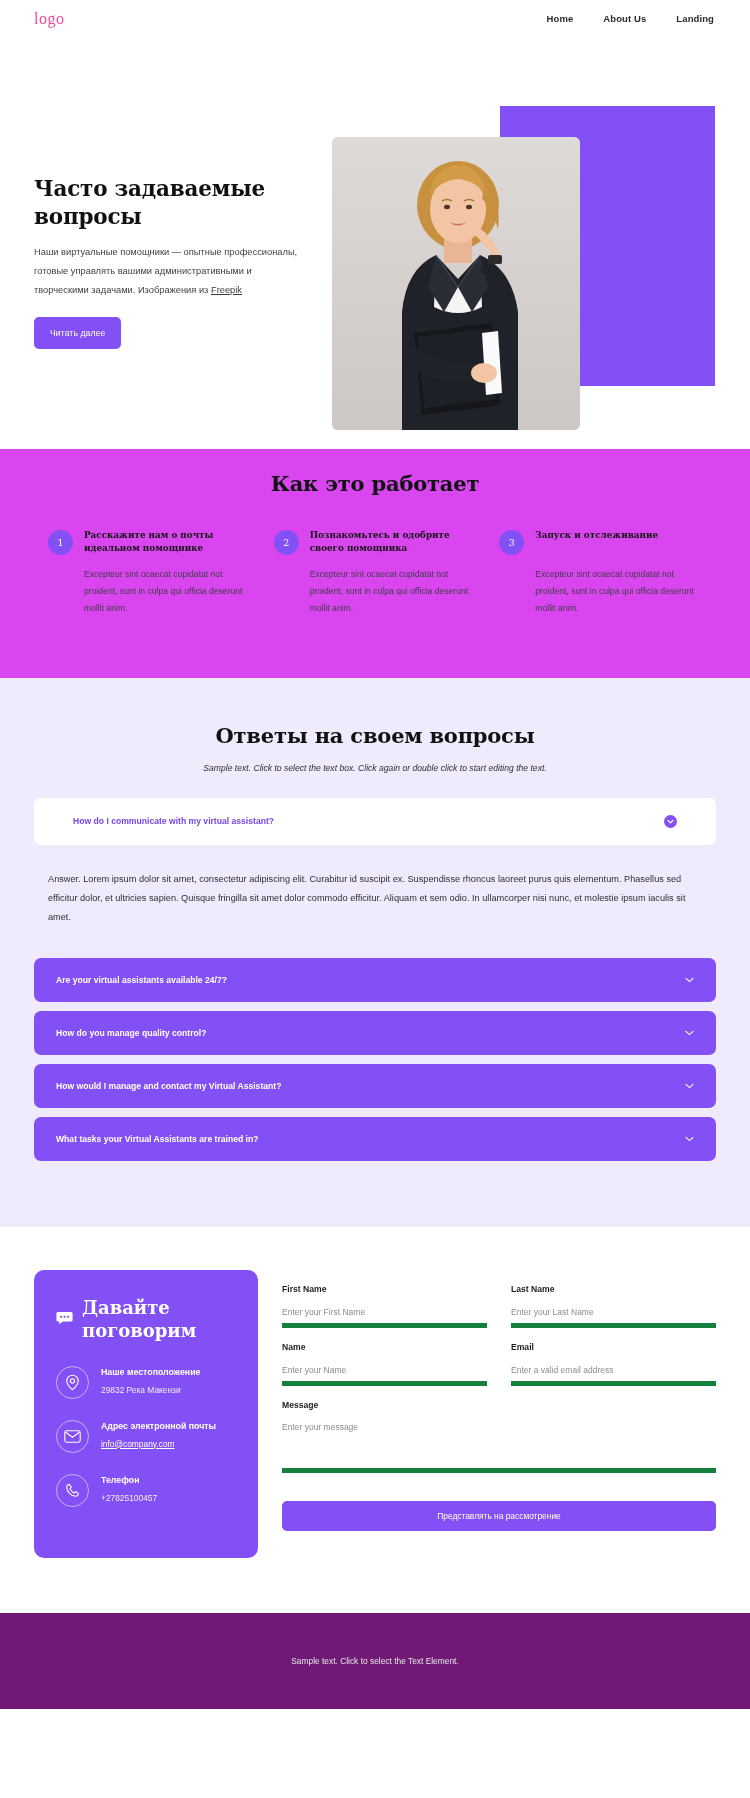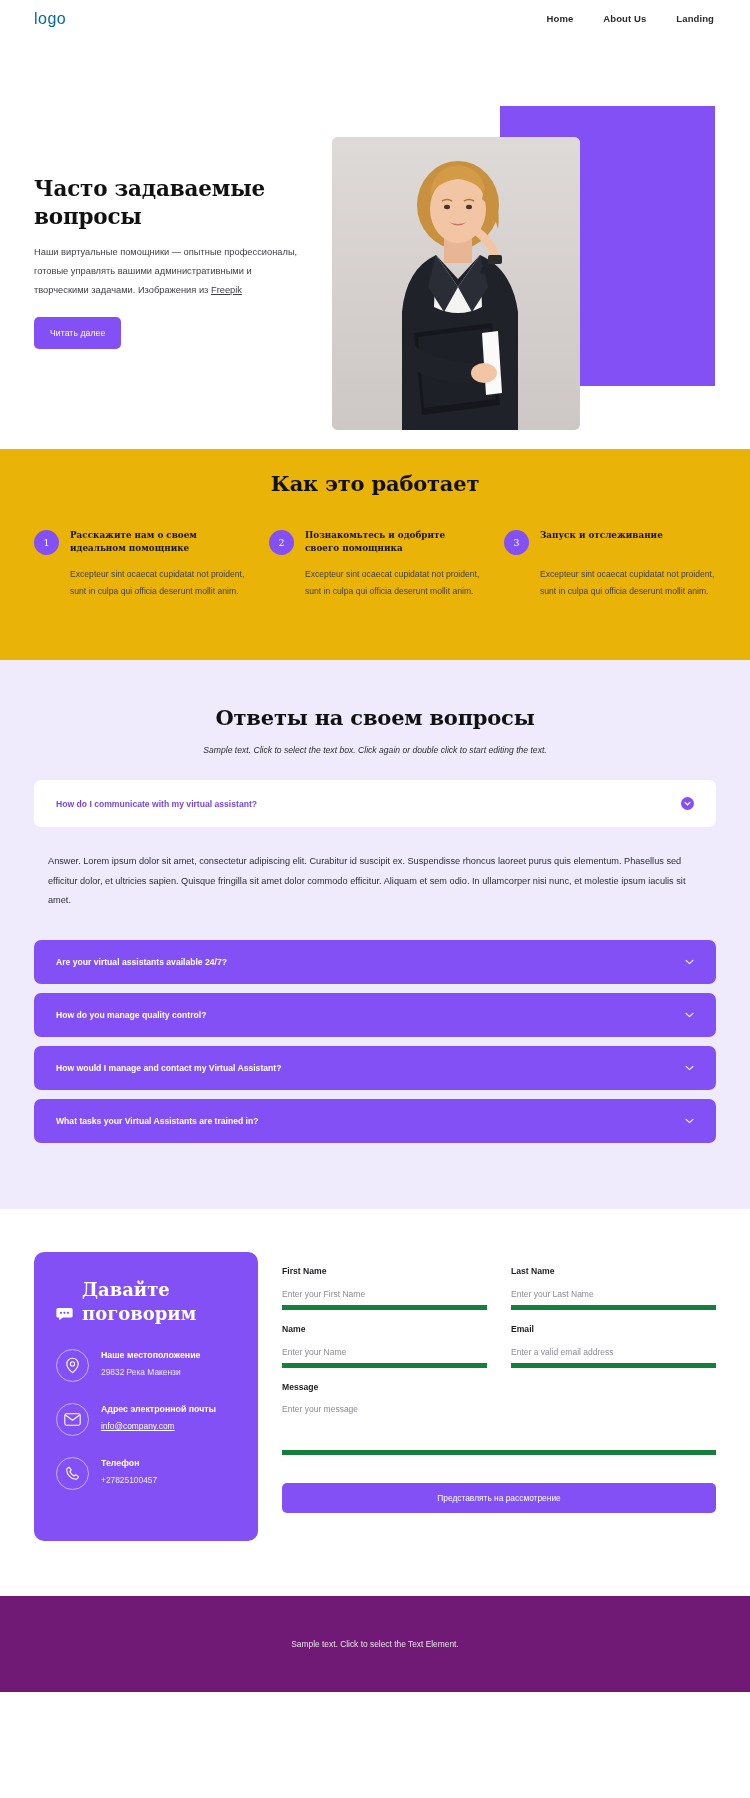--- a/index.html
+++ b/index.html
@@ -14,23 +14,23 @@
   
   .header {
     height: 37px;
     display: flex;
     align-items: center;
     justify-content: space-between;
     padding: 0 36px 0 34px;
   }
   .logo {
     font-size: 16px;
-    color: #0369a1;
+    color: #ec4899;
     letter-spacing: .5px;
-    font-family: Liberation Sans, sans-serif;
+    font-family: Liberation Serif, serif;
     font-weight: 300;
   }
   .nav { display: flex; gap: 30px; align-items: center; }
   .nav a {
     font-size: 9.5px;
     color: #2b2b2b;
     text-decoration: none;
     font-weight: 600;
     letter-spacing: .1px;
   }
@@ -90,21 +90,21 @@
     border: none;
     border-radius: 5px;
     padding: 11px 16px;
     font-size: 8.6px;
     font-family: "Liberation Sans", sans-serif;
     cursor: pointer;
     letter-spacing: .1px;
   }
 
   
-  .how { padding: 22px 34px 60px; background: #eab308; }
+  .how { padding: 22px 48px 60px; background: #d946ef; }
   .section-title {
     font-family: "DejaVu Serif", serif;
     font-size: 21px;
     font-weight: 700;
     text-align: center;
     color: #111;
     letter-spacing: -.2px;
   }
   .steps {
     display: flex;
@@ -148,21 +148,21 @@
     margin-top: 15px;
     text-align: center;
     font-size: 8.6px;
     font-style: italic;
     color: #2e2e33;
   }
   .faq-list { margin-top: 25px; }
   .faq-item-open {
     background: #ffffff;
     border-radius: 7px;
-    padding: 17px 22px;
+    padding: 17px 39px;
     display: flex;
     align-items: center;
     justify-content: space-between;
   }
   .faq-q-open {
     font-size: 8.6px;
     font-weight: 700;
     color: #7447e8;
   }
   .chev-circle {
@@ -207,21 +207,21 @@
     width: 224px;
     flex: 0 0 224px;
     background: #8250f4;
     border-radius: 10px;
     padding: 26px 22px 30px;
     color: #fff;
   }
   .contact-head {
     display: flex;
     gap: 9px;
-    align-items: flex-end;
+    align-items: center;
   }
   .bubble-icon { margin-top: 3px; flex: 0 0 auto; }
   .contact-title {
     font-family: "DejaVu Serif", serif;
     font-size: 18px;
     font-weight: 700;
     line-height: 1.3;
     color: #fff;
   }
   .contact-rows { margin-top: 24px; }
@@ -372,21 +372,21 @@
   </div>
 </section>
 
 <section class="how">
   <h2 class="section-title">Как это работает</h2>
   <div class="steps">
 
     <div class="step">
       <div class="step-head">
         <div class="step-num">1</div>
-        <div class="step-title">Расскажите нам о своем идеальном помощнике</div>
+        <div class="step-title">Расскажите нам о почты идеальном помощнике</div>
       </div>
       <div class="step-desc">Excepteur sint ocaecat cupidatat not proident, sunt in culpa qui officia deserunt mollit anim.</div>
     </div>
 
     <div class="step">
       <div class="step-head">
         <div class="step-num">2</div>
         <div class="step-title">Познакомьтесь и одобрите своего помощника</div>
       </div>
       <div class="step-desc">Excepteur sint ocaecat cupidatat not proident, sunt in culpa qui officia deserunt mollit anim.</div>

